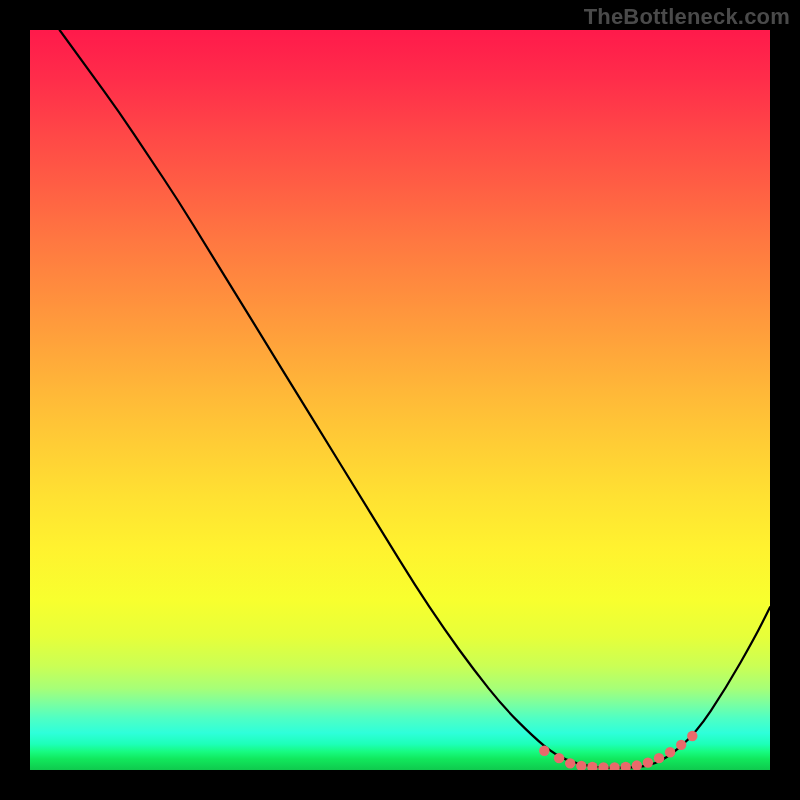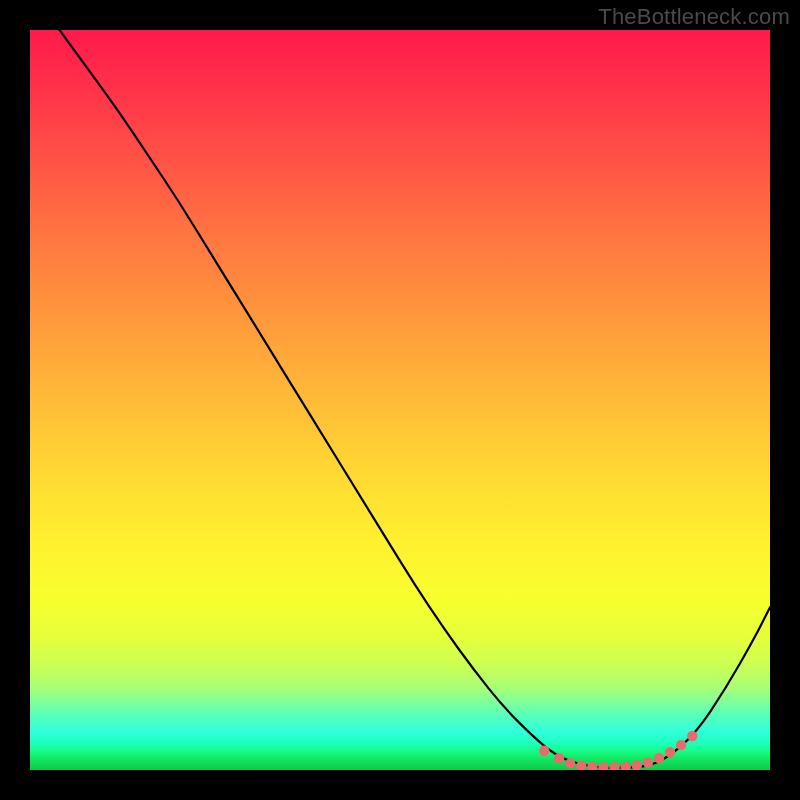--- a/index.html
+++ b/index.html
@@ -16,21 +16,21 @@
     width: 800px;
     height: 800px;
     background: #000;
   }
   .watermark {
     position: absolute;
     top: 4px;
     right: 10px;
     color: #4a4a4a;
     font-size: 22px;
-    font-weight: 400;
+    font-weight: 700;
     letter-spacing: 0.2px;
     z-index: 10;
   }
   .plot-area {
     position: absolute;
     left: 30px;
     top: 30px;
     width: 740px;
     height: 740px;
     overflow: hidden;

